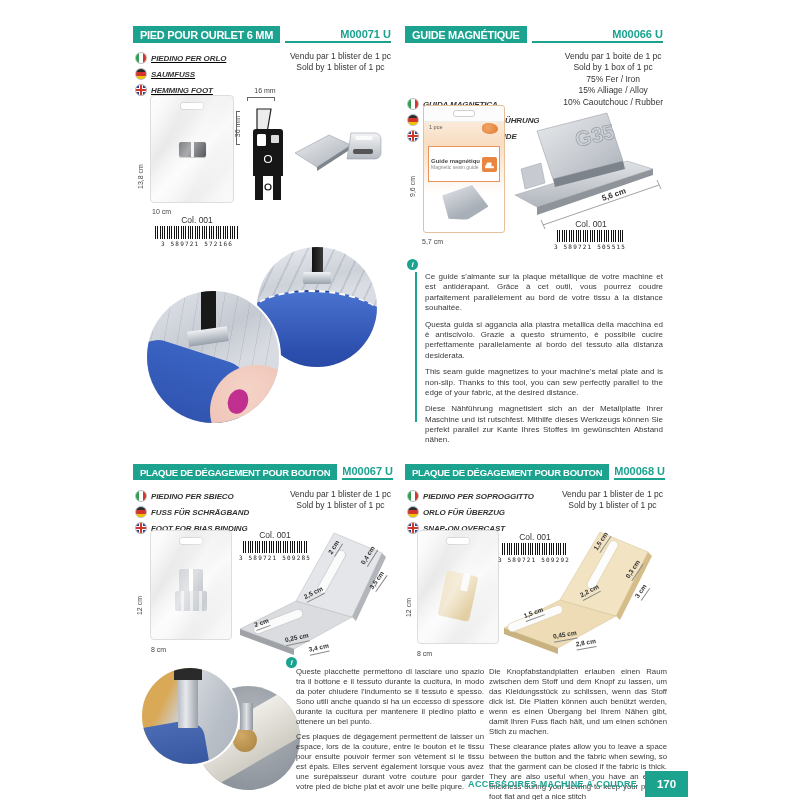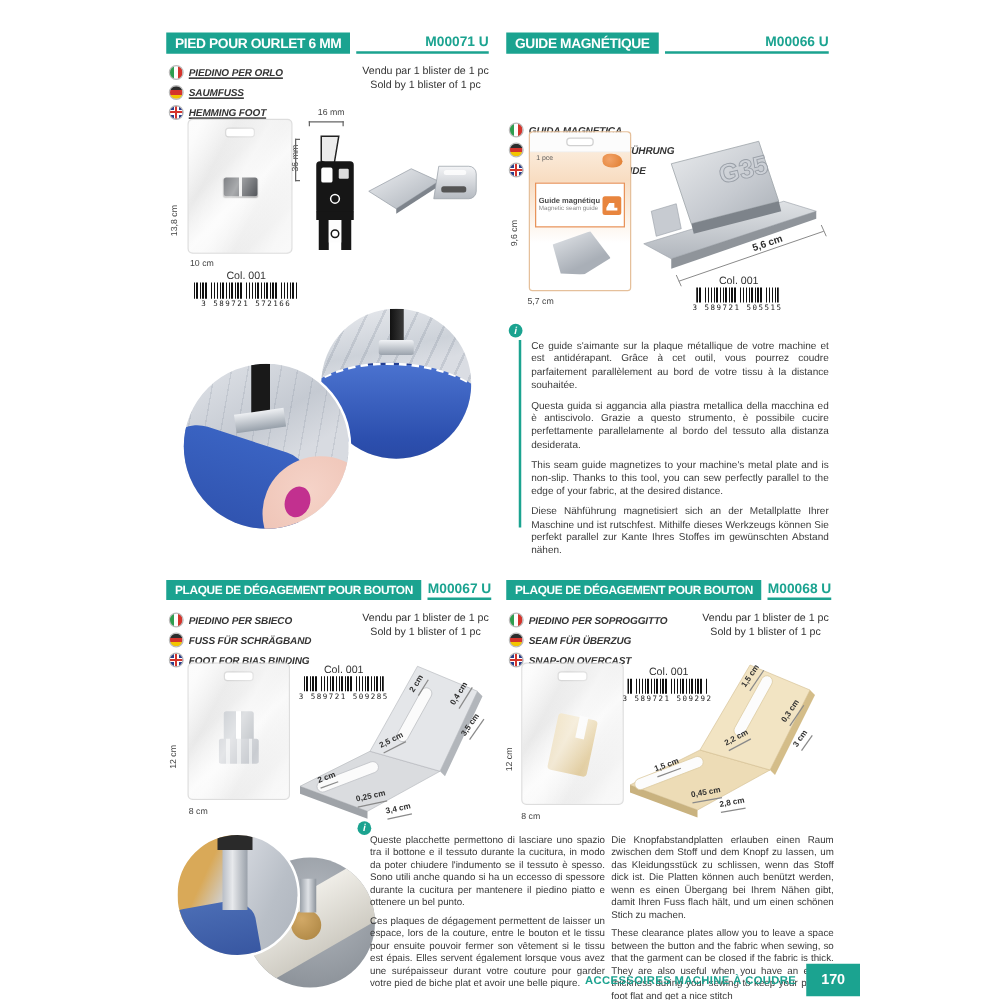--- a/index.html
+++ b/index.html
@@ -297,20 +297,27 @@
         </div>
       <div class="lang">
           <span class="flag de"></span>
           <span class="lang-label">MAGNETISCHE NÄHFÜHRUNG</span>
         </div>
       <div class="lang">
           <span class="flag uk"></span>
           <span class="lang-label">MAGNETIC SEAM GUIDE</span>
         </div>
     </div>
+    <div class="sale">
+      <div>Vendu par 1 boite de 1 pc</div>
+      <div>Sold by 1 box of 1 pc</div>
+      <div>75% Fer / Iron</div>
+      <div>15% Alliage / Alloy</div>
+      <div>10% Caoutchouc / Rubber</div>
+    </div>
 
     <div class="s2-pack">
       <div class="pk-tab">
           <div class="pk-slot"></div>
         </div>
       <div class="pk-qty">1 pce</div>
       <div class="pk-logo"></div>
       <div class="pk-label">
         <div class="pk-lines">
           <div class="pk-l1">Guide magnétique</div>
@@ -439,21 +446,21 @@
         <span class="code">M00068 U</span>
       </div>
     </div>
     <div class="langs">
       <div class="lang">
           <span class="flag it"></span>
           <span class="lang-label">PIEDINO PER SOPROGGITTO</span>
         </div>
       <div class="lang">
           <span class="flag de"></span>
-          <span class="lang-label">SEAM FÜR ÜBERZUG</span>
+          <span class="lang-label">ORLO FÜR ÜBERZUG</span>
         </div>
       <div class="lang">
           <span class="flag uk"></span>
           <span class="lang-label">SNAP-ON OVERCAST</span>
         </div>
     </div>
     <div class="sale">
       <div>Vendu par 1 blister de 1 pc</div>
       <div>Sold by 1 blister of 1 pc</div>
     </div>

